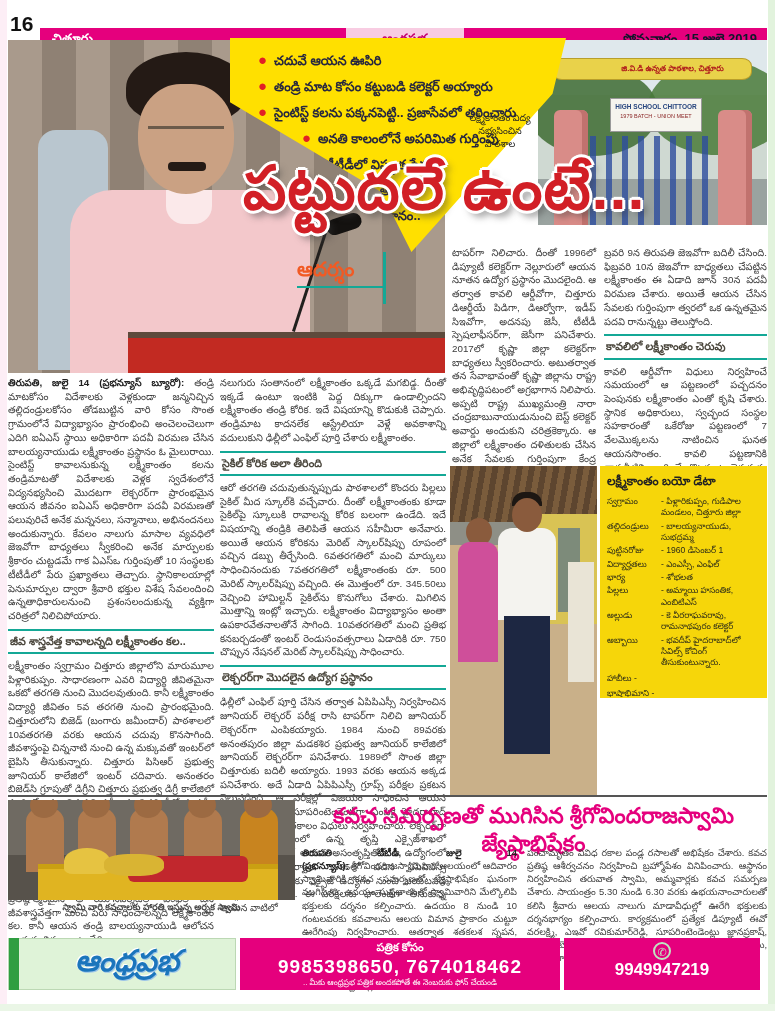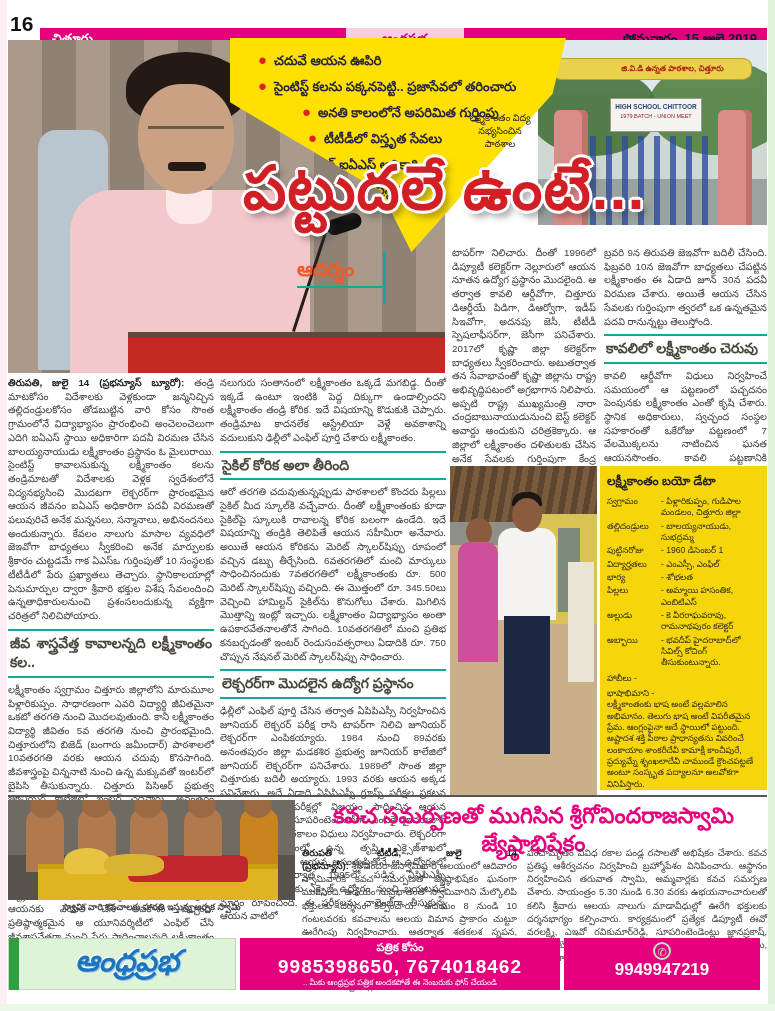--- a/index.html
+++ b/index.html
@@ -84,24 +84,24 @@
 
   #school-caption { position:absolute; left:468px; top:112px; width:64px; z-index:4; font-size:9.5px; font-weight:normal; color:#222; text-align:center; line-height:1.35; }
 
   
   .col { position:absolute; text-align:justify; font-size:9.8px; line-height:1.4; color:#3b3b3b; }
   #col1 { left:8px;   top:376px; width:206px; height:419px; }
   #col2 { left:220px; top:376px; width:226px; height:419px; }
   #col3 { left:452px; top:246px; width:144px; height:218px; }
   #col4 { left:604px; top:246px; width:163px; height:218px; }
   .dateline { font-weight:bold; color:#222; }
-  .subhead { display:block; font-size:14px; font-weight:bold; color:#4a463c; border-top:2px solid #14a896; border-bottom:2px solid #14a896; padding:3px 2px 3px; margin:6px 0 5px; }
-
-  
-  #bio { position:absolute; left:600px; top:466px; width:167px; height:324px; background:#f6d60a; padding:8px 7px; font-size:8.6px; color:#2c2c18; line-height:1.32; overflow:hidden; }
+  .subhead { display:block; font-size:11px; font-weight:bold; color:#4a463c; border-top:2px solid #14a896; border-bottom:2px solid #14a896; padding:3px 2px 3px; margin:6px 0 5px; }
+
+  
+  #bio { position:absolute; left:600px; top:466px; width:167px; height:232px; background:#f6d60a; padding:8px 7px; font-size:8.6px; color:#2c2c18; line-height:1.32; overflow:hidden; }
   #bio h3 { font-size:12px; color:#222; margin-bottom:6px; }
   .bio-row { display:flex; margin-bottom:2px; }
   .bio-row .bl { flex:0 0 54px; }
   .bio-row .bv { flex:1; }
   .bio-sec { margin-top:4px; }
   .bio-sec .bl { display:block; }
   #divider-main { position:absolute; left:8px; top:795px; width:759px; height:2px; background:#555; }
 
   
   #story2-caption { position:absolute; left:8px; top:902px; width:287px; text-align:center; font-size:9px; font-weight:bold; color:#444; }
@@ -159,20 +159,21 @@
         <span>జి.వి.డి ఉన్నత పాఠశాల, చిత్తూరు</span>
       </div>
     <div class="sc-board">
       <b>HIGH SCHOOL CHITTOOR</b>
       <i>1979 BATCH - UNION MEET</i>
     </div>
   </div>
 
   <div id="wedge">
     <div class="bullet b1"><span class="dot">●</span><span>చదువే ఆయన ఊపిరి</span></div>
+    <div class="bullet b2"><span class="dot">●</span><span>తండ్రి మాట కోసం కట్టుబడి కలెక్టర్ అయ్యారు</span></div>
     <div class="bullet b3"><span class="dot">●</span><span>సైంటిస్ట్ కలను పక్కనపెట్టి.. ప్రజాసేవలో తరించారు</span></div>
     <div class="bullet b4"><span class="dot">●</span><span>అనతి కాలంలోనే అపరిమిత గుర్తింపు</span></div>
     <div class="bullet b5"><span class="dot">●</span><span>టీటీడీలో విస్తృత సేవలు</span></div>
     <div class="bullet b6"><span class="dot">●</span><span>రిటైర్డ్ ఐఏఎస్ అధికారి</span></div>
     <div class="bullet b7"><span>లక్ష్మీకాంతం ప్రస్థానం..</span></div>
   </div>
 
   <div id="headline">పట్టుదలే ఉంటే...</div>
   <div id="kicker">ఆదర్శం</div>
   <div id="kicker-rule"></div>

